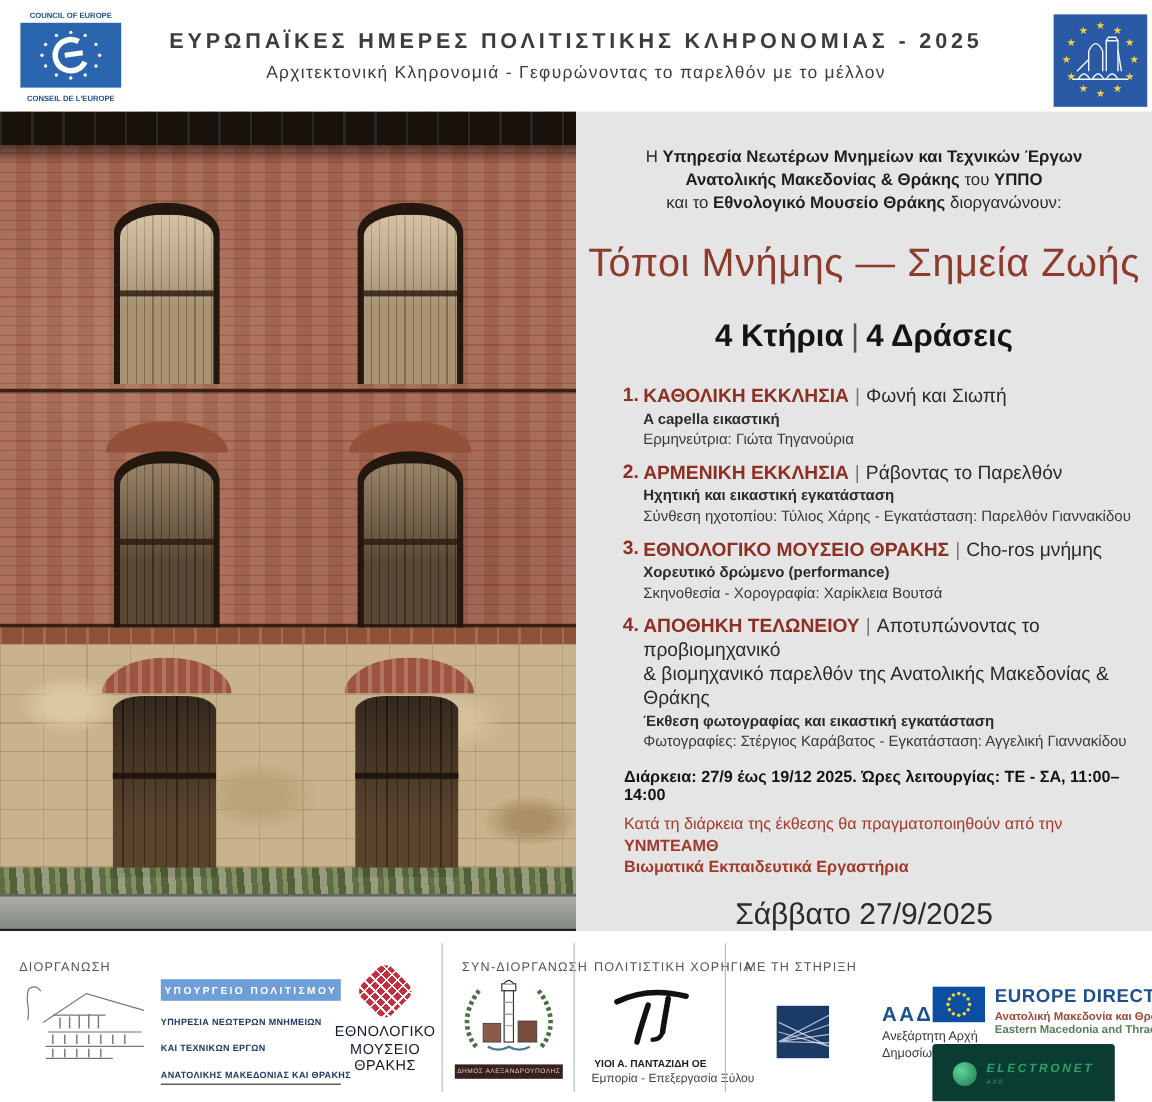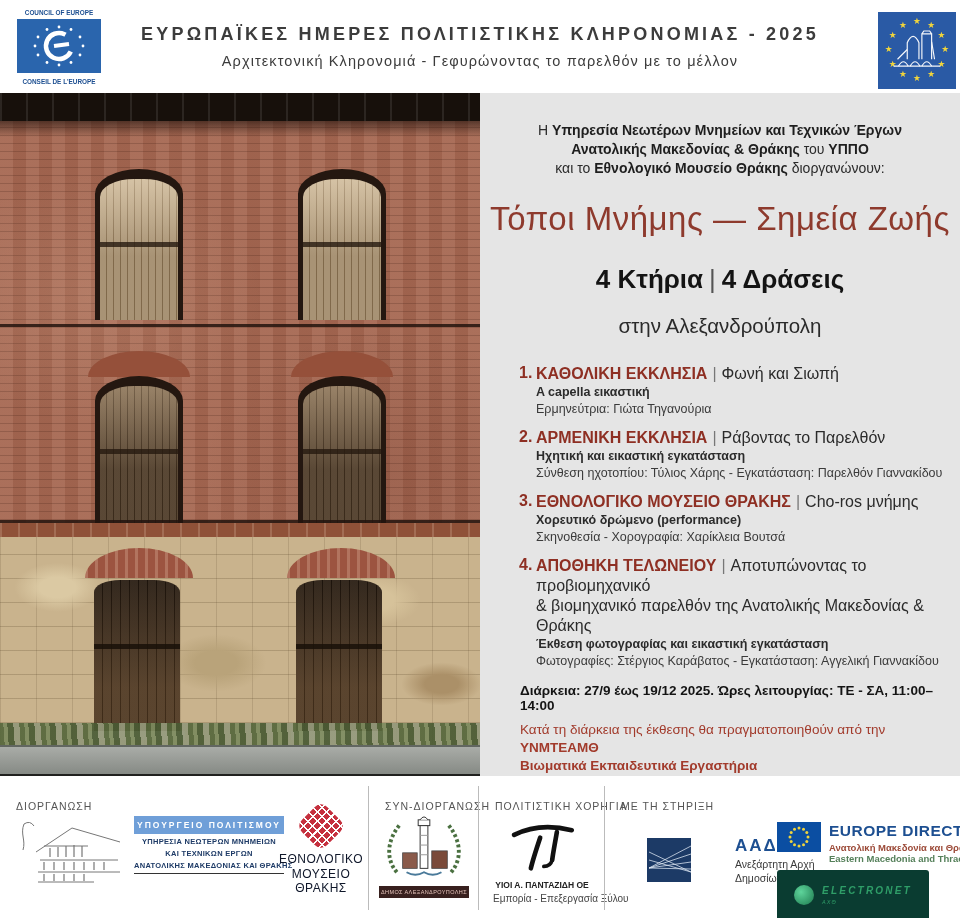--- a/index.html
+++ b/index.html
@@ -105,21 +105,21 @@
   .fsec.s1 { left:0; width:368px; }
   .fsec.s2 { left:368px; width:110px; border-left:1px solid #bbb; }
   .fsec.s3 { left:478px; width:126px; border-left:1px solid #bbb; }
   .fsec.s4 { left:604px; width:356px; border-left:1px solid #bbb; }
   .fsec.s2, .fsec.s3, .fsec.s4 { height:124px; top:10px; }
   .flabel { position:absolute; top:14px; left:16px; font-size:10.5px; letter-spacing:1px; color:#555; white-space:nowrap; }
   .fsec.s1 .flabel { top:24px; }
   .ministry { position:absolute; left:14px; top:40px; display:flex; align-items:flex-start; }
   .min-text { margin-left:4px; width:150px; }
   .min-banner { background:#6f9fd8; color:#fff; font-size:8.5px; font-weight:bold; letter-spacing:2px; text-align:center; padding:4px 2px; white-space:nowrap; }
-  .min-line { margin-top:3px; text-align:center; font-size:7.5px; font-weight:bold; color:#1d3a66; letter-spacing:.3px; white-space:nowrap; }
+  .min-line { margin-top:13px; text-align:left; font-size:7.5px; font-weight:bold; color:#1d3a66; letter-spacing:.3px; white-space:nowrap; }
   .min-rule { margin-top:3px; border-top:1.5px solid #333; }
   .museum { position:absolute; left:278px; top:32px; width:86px; text-align:center; }
   .mus-emblem { width:36px; height:36px; margin:0 auto; transform:rotate(45deg); border-radius:9px; background:#c5303e;
     background-image:repeating-linear-gradient(0deg, transparent 0 5px, #fff 5px 6.5px),
                      repeating-linear-gradient(90deg, transparent 0 5px, #fff 5px 6.5px); }
   .mus-name { margin-top:8px; font-size:12px; color:#0f172a; letter-spacing:.5px; line-height:14.5px; }
   .muni { position:absolute; left:10px; top:28px; width:90px; text-align:center; }
   .muni-banner { margin-top:2px; background:#38201e; color:#e7c6bd; font-size:5.5px; letter-spacing:.4px; padding:3px 1px; white-space:nowrap; }
   .pant { position:absolute; left:14px; top:34px; width:98px; text-align:center; }
   .pant-name { margin-top:4px; font-size:8.5px; font-weight:bold; color:#222; white-space:nowrap; }
@@ -248,21 +248,20 @@
     <div class="intro">
       <div><span>Η </span><b>Υπηρεσία Νεωτέρων Μνημείων και Τεχνικών Έργων</b></div>
       <div><b>Ανατολικής Μακεδονίας &amp; Θράκης</b><span> του </span><b>ΥΠΠΟ</b></div>
       <div><span>και το </span><b>Εθνολογικό Μουσείο Θράκης</b><span> διοργανώνουν:</span></div>
     </div>
 
     <div class="ev-title">Τόποι Μνήμης — Σημεία Ζωής</div>
     <div class="ev-sub">
       <span>4 Κτήρια</span><span class="bar">|</span><span>4 Δράσεις</span>
     </div>
-    <div class="ev-loc">στην Αλεξανδρούπολη</div>
 
     <div class="items">
       <div class="item">
         <span class="item-num">1.</span>
         <div class="item-head"><span class="nm">ΚΑΘΟΛΙΚΗ ΕΚΚΛΗΣΙΑ</span><span class="sep">|</span><span>Φωνή και Σιωπή</span></div>
         <div class="item-sub-b">A capella εικαστική</div>
         <div class="item-sub">Ερμηνεύτρια: Γιώτα Τηγανούρια</div>
       </div>
       <div class="item">
         <span class="item-num">2.</span>

